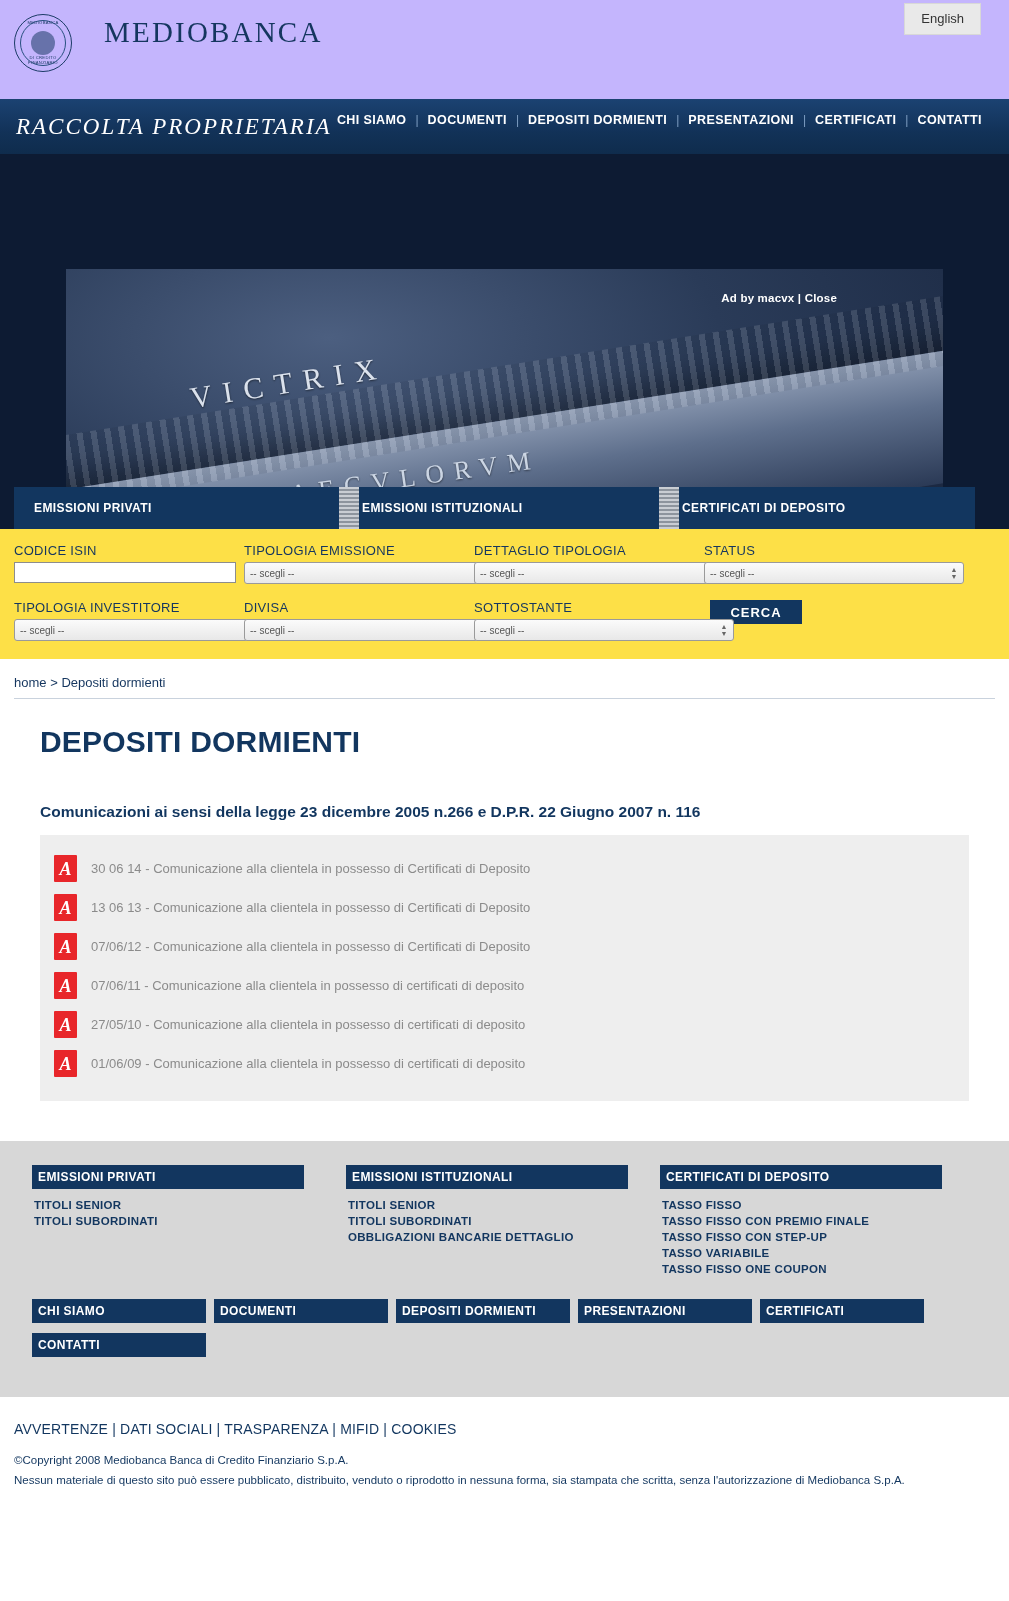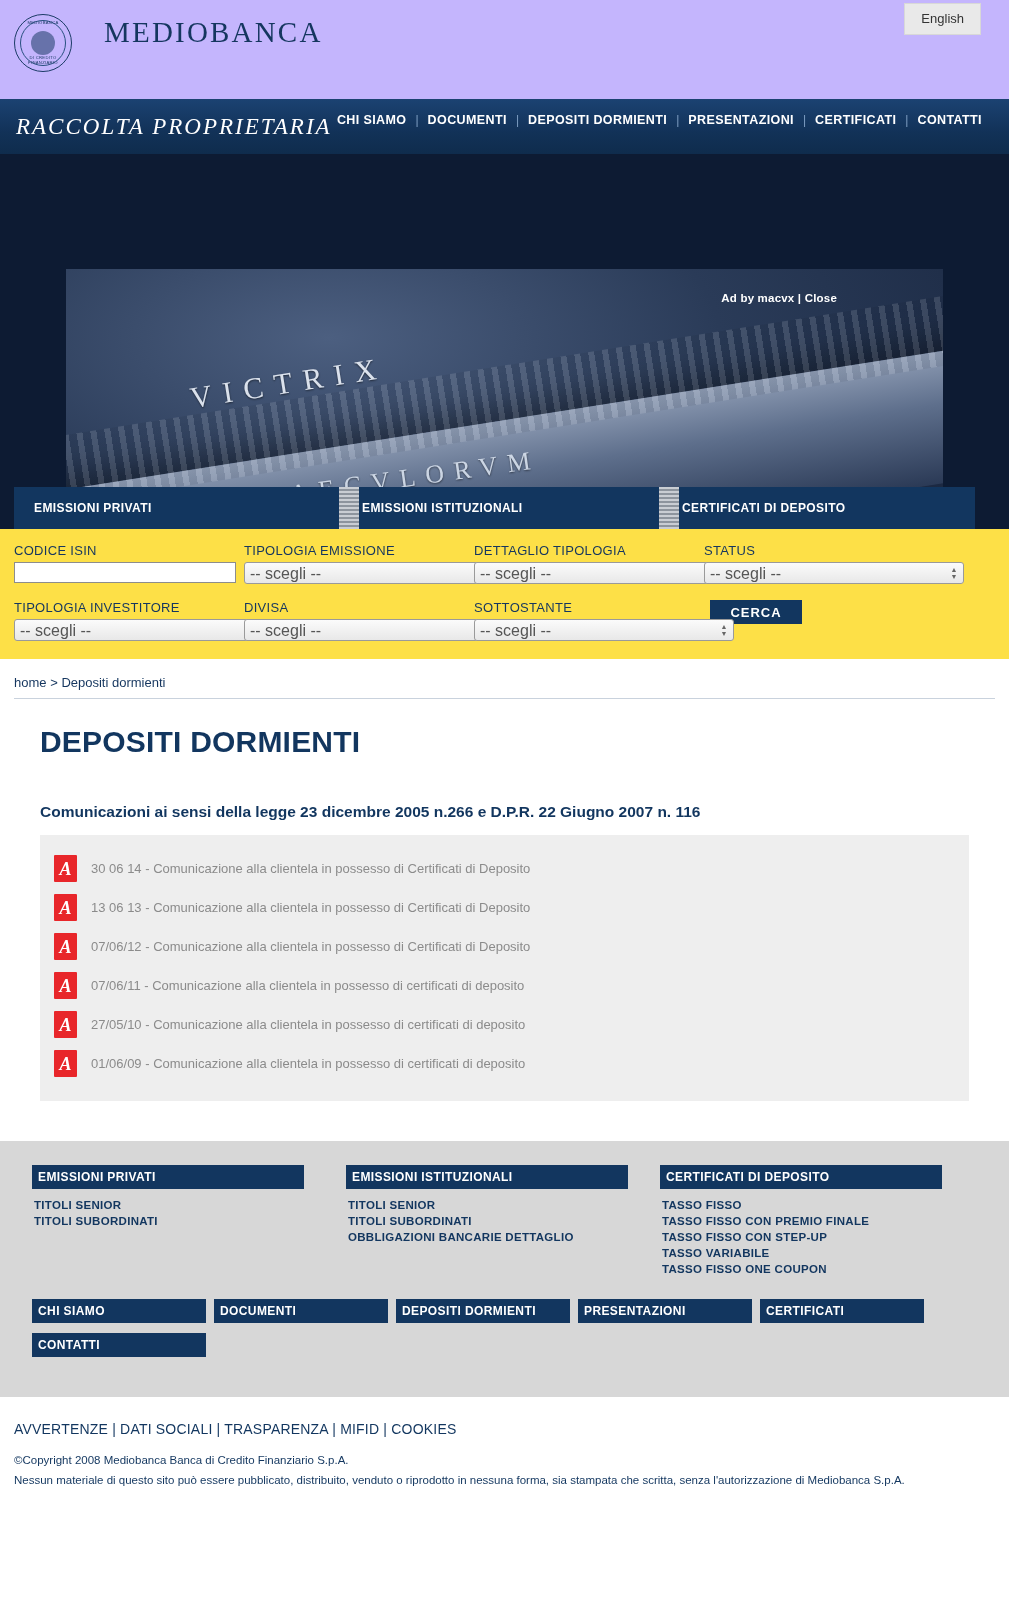--- a/index.html
+++ b/index.html
@@ -136,21 +136,21 @@
     font-size:13px; color:#15365f; letter-spacing:.3px; margin-bottom:4px;
     display:block;
   }
   .txtin {
     width:222px; height:21px; border:1px solid #8d8d8d; background:#ffffff;
     font-size:12px; padding:2px 4px; color:#333;
     font-family:"Liberation Sans", sans-serif;
   }
   select.sel {
     width:260px; height:22px; border:1px solid #9a9a9a; background:#f2f2f2;
-    font-size:16px; color:#555; font-family:"Liberation Sans", sans-serif;
+    font-size:10px; color:#555; font-family:"Liberation Sans", sans-serif;
     border-radius:3px;
     -webkit-appearance:none; appearance:none;
     padding:1px 20px 1px 5px;
     background-image:
       linear-gradient(180deg,#fbfbfb,#e8e8e8);
   }
   .selwrap { position:relative; display:inline-block; }
   .selwrap .arrows {
     position:absolute; right:4px; top:2px; width:12px; height:18px;
     display:flex; flex-direction:column; align-items:center; justify-content:center;

